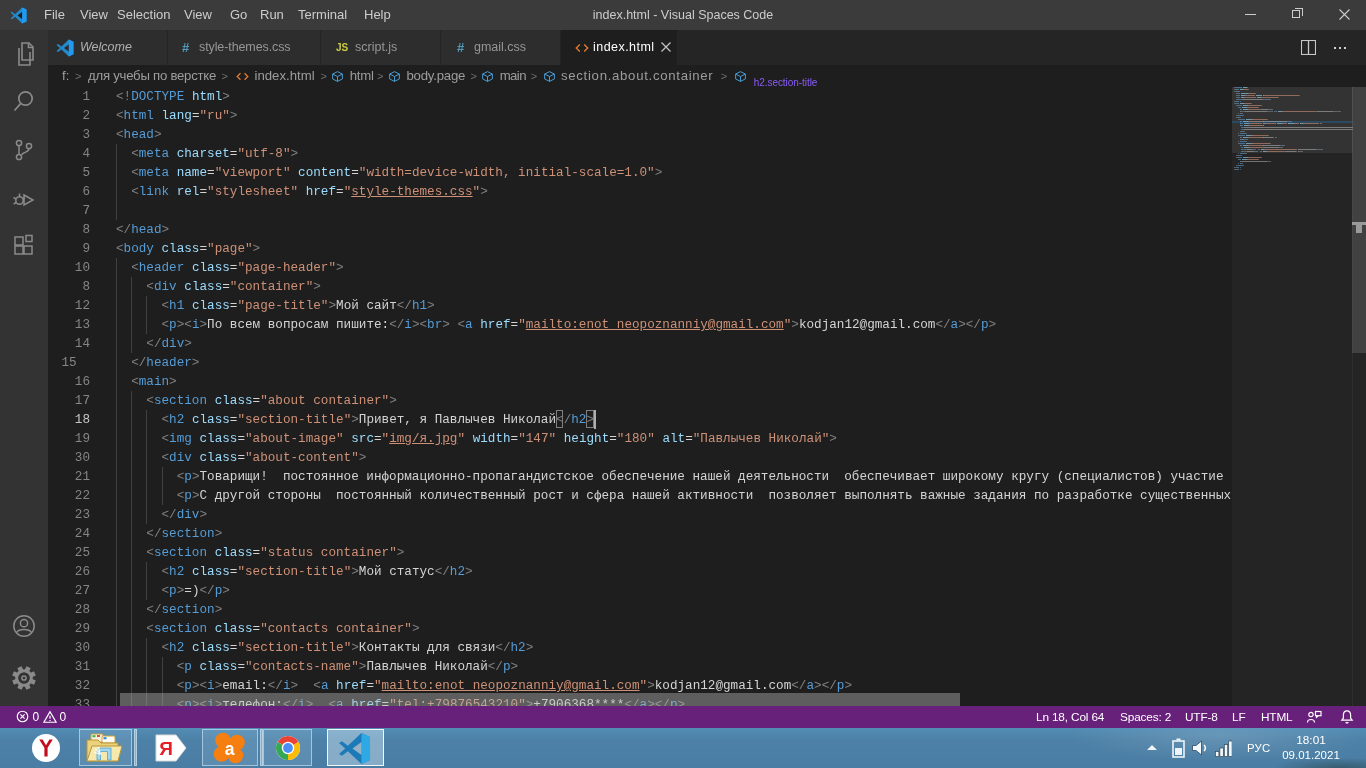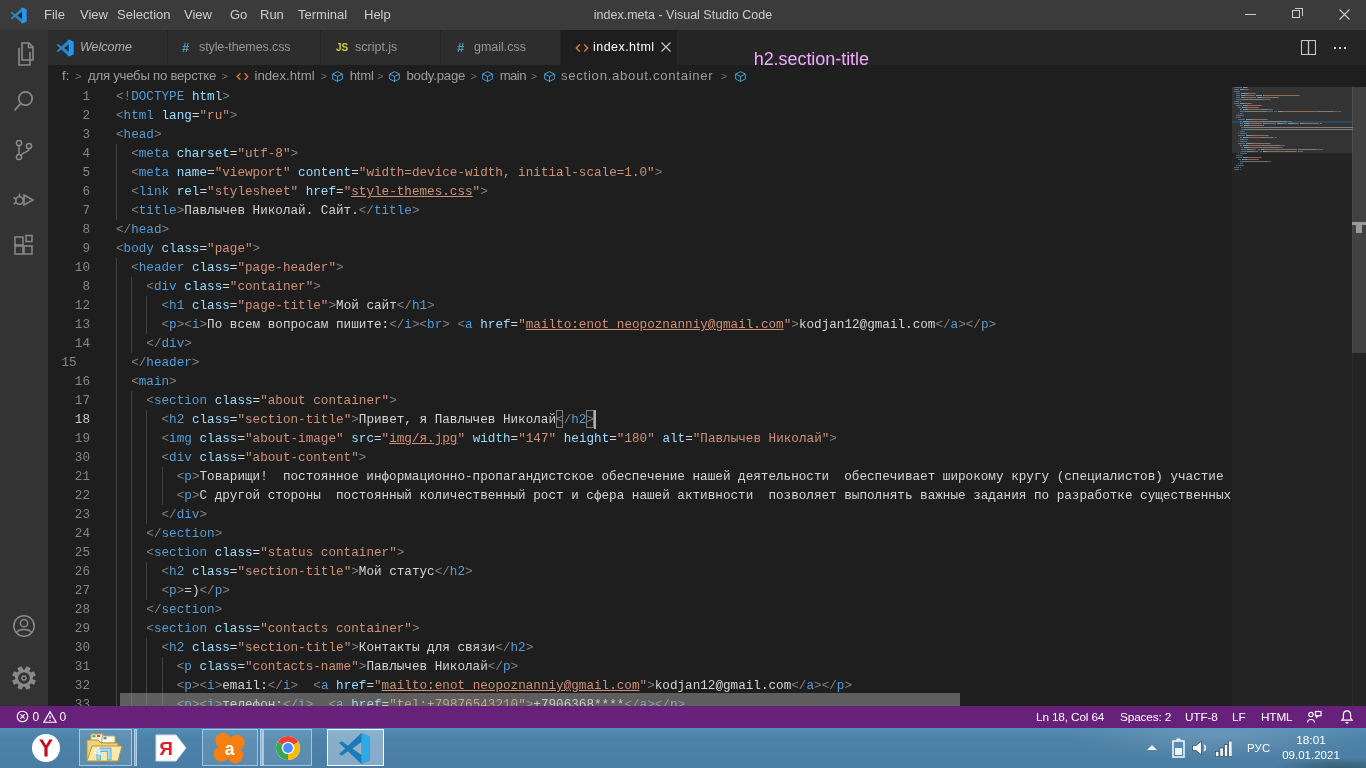--- a/index.html
+++ b/index.html
@@ -17,21 +17,21 @@
       <path fill="#1e1e1e" d="M71 30 L44 50 L71 70 Z"></path>
     </svg></div>
 <div class="abs" style="left:44px;top:0;height:24px;line-height:30px;color:#cccccc;font-size:13px">File</div>
 <div class="abs" style="left:80px;top:0;height:30px;line-height:30px;color:#cccccc;font-size:13px">View</div>
 <div class="abs" style="left:117px;top:0;height:30px;line-height:30px;color:#cccccc;font-size:13px">Selection</div>
 <div class="abs" style="left:184px;top:0;height:34px;line-height:30px;color:#cccccc;font-size:13px">View</div>
 <div class="abs" style="left:230px;top:0;height:30px;line-height:30px;color:#cccccc;font-size:13px">Go</div>
 <div class="abs" style="left:260px;top:0;height:30px;line-height:30px;color:#cccccc;font-size:13px">Run</div>
 <div class="abs" style="left:298px;top:0;height:30px;line-height:30px;color:#cccccc;font-size:13px">Terminal</div>
 <div class="abs" style="left:364px;top:0;height:30px;line-height:30px;color:#cccccc;font-size:13px">Help</div>
-<div class="abs" style="left:500px;top:0;width:366px;height:30px;line-height:30px;color:#cccccc;font-size:12.5px;text-align:center">index.meta - Visual Studio Code</div>
+<div class="abs" style="left:500px;top:0;width:366px;height:30px;line-height:30px;color:#cccccc;font-size:12.5px;text-align:center">index.html - Visual Spaces Code</div>
 <div class="abs" style="left:1245px;top:14px;width:11px;height:1px;background:#cccccc"></div>
 <div class="abs" style="left:1292px;top:10px;width:8px;height:8px;border:1px solid #cccccc"></div>
 <div class="abs" style="left:1295px;top:8px;width:8px;height:8px;border-top:1px solid #ccc;border-right:1px solid #ccc"></div>
 <svg class="abs" style="left:1339px;top:9px" width="11" height="11">
     <path d="M0.5 0.5 L10.5 10.5 M10.5 0.5 L0.5 10.5" stroke="#cccccc" stroke-width="1.1"></path>
   </svg>
 <div class="abs" style="left:0;top:30px;width:48px;height:676px;background:#333333"></div>
 <svg class="abs" style="left:11px;top:40px" width="26" height="28" viewBox="0 0 26 28">
 <g fill="none" stroke="#8a8a8a" stroke-width="1.6">
 <path d="M8 8 L8 25 L19 25 L19 12"></path>
@@ -163,21 +163,21 @@
       </g>
     </svg></div>
 <div class="abs" style="left:561px;top:65px;height:22px;line-height:22px;color:#9d9d9d;font-size:13.2px;letter-spacing:0.7px">section.about.container</div>
 <div class="abs" style="left:733.6px;top:65px;height:22px;line-height:22px"><svg width="13" height="13" viewBox="0 0 16 16" style="vertical-align:-2px">
       <g fill="none" stroke="#4a9fd8" stroke-width="1.2">
         <path d="M8 2 L14 5 L8 8 L2 5 Z"></path>
         <path d="M2 5 L2 11 L8 14 L14 11 L14 5"></path>
         <path d="M8 8 L8 14"></path>
       </g>
     </svg></div>
-<div class="abs" style="left:753.7px;top:48px;height:22px;line-height:22px;color:#f0abfc;font-size:18px;letter-spacing:-0.05px">h2.section-title</div>
+<div class="abs" style="left:753.7px;top:72px;height:22px;line-height:22px;color:#8b5cf6;font-size:10px;letter-spacing:-0.05px">h2.section-title</div>
 <div class="abs" style="left:75.1px;top:65px;height:22px;line-height:22px;color:#6e6e6e;font-size:11px">&gt;</div>
 <div class="abs" style="left:221.5px;top:65px;height:22px;line-height:22px;color:#6e6e6e;font-size:11px">&gt;</div>
 <div class="abs" style="left:320.4px;top:65px;height:22px;line-height:22px;color:#6e6e6e;font-size:11px">&gt;</div>
 <div class="abs" style="left:377.1px;top:65px;height:22px;line-height:22px;color:#6e6e6e;font-size:11px">&gt;</div>
 <div class="abs" style="left:470.4px;top:65px;height:22px;line-height:22px;color:#6e6e6e;font-size:11px">&gt;</div>
 <div class="abs" style="left:530.8px;top:65px;height:22px;line-height:22px;color:#6e6e6e;font-size:11px">&gt;</div>
 <div class="abs" style="left:720.8px;top:65px;height:22px;line-height:22px;color:#6e6e6e;font-size:11px">&gt;</div>
 <div class="abs" style="left:48px;top:87px;width:1318px;height:619px;background:#1e1e1e;overflow:hidden"></div>
 <div class="guide" style="left:116.0px;top:144px;height:19px"></div>
 <div class="guide" style="left:116.0px;top:163px;height:19px"></div>
@@ -254,21 +254,20 @@
 <div class="cl" style="left:68px;top:19px;font-size:12.65px"><span style="color:#808080">&lt;</span><span style="color:#569cd6">html</span><span style="color:#d4d4d4"> </span><span style="color:#9cdcfe">lang</span><span style="color:#d4d4d4">=</span><span style="color:#ce9178">"</span><span style="color:#ce9178">ru</span><span style="color:#ce9178">"</span><span style="color:#808080">&gt;</span></div>
 <div class="abs mono" style="left:0;width:42px;text-align:right;top:38px;height:19px;line-height:19px;font-size:12.65px;color:#858585">3</div>
 <div class="cl" style="left:68px;top:38px;font-size:12.65px"><span style="color:#808080">&lt;</span><span style="color:#569cd6">head</span><span style="color:#808080">&gt;</span></div>
 <div class="abs mono" style="left:0;width:42px;text-align:right;top:57px;height:19px;line-height:19px;font-size:12.65px;color:#858585">4</div>
 <div class="cl" style="left:68px;top:57px;font-size:12.65px"><span style="color:#d4d4d4">  </span><span style="color:#808080">&lt;</span><span style="color:#569cd6">meta</span><span style="color:#d4d4d4"> </span><span style="color:#9cdcfe">charset</span><span style="color:#d4d4d4">=</span><span style="color:#ce9178">"</span><span style="color:#ce9178">utf-8</span><span style="color:#ce9178">"</span><span style="color:#808080">&gt;</span></div>
 <div class="abs mono" style="left:0;width:42px;text-align:right;top:76px;height:19px;line-height:19px;font-size:12.65px;color:#858585">5</div>
 <div class="cl" style="left:68px;top:76px;font-size:12.65px"><span style="color:#d4d4d4">  </span><span style="color:#808080">&lt;</span><span style="color:#569cd6">meta</span><span style="color:#d4d4d4"> </span><span style="color:#9cdcfe">name</span><span style="color:#d4d4d4">=</span><span style="color:#ce9178">"</span><span style="color:#ce9178">viewport</span><span style="color:#ce9178">"</span><span style="color:#d4d4d4"> </span><span style="color:#9cdcfe">content</span><span style="color:#d4d4d4">=</span><span style="color:#ce9178">"</span><span style="color:#ce9178">width=device-width, initial-scale=1.0</span><span style="color:#ce9178">"</span><span style="color:#808080">&gt;</span></div>
 <div class="abs mono" style="left:0;width:42px;text-align:right;top:95px;height:19px;line-height:19px;font-size:12.65px;color:#858585">6</div>
 <div class="cl" style="left:68px;top:95px;font-size:12.65px"><span style="color:#d4d4d4">  </span><span style="color:#808080">&lt;</span><span style="color:#569cd6">link</span><span style="color:#d4d4d4"> </span><span style="color:#9cdcfe">rel</span><span style="color:#d4d4d4">=</span><span style="color:#ce9178">"</span><span style="color:#ce9178">stylesheet</span><span style="color:#ce9178">"</span><span style="color:#d4d4d4"> </span><span style="color:#9cdcfe">href</span><span style="color:#d4d4d4">=</span><span style="color:#ce9178">"</span><span style="color:#ce9178;text-decoration:underline">style-themes.css</span><span style="color:#ce9178">"</span><span style="color:#808080">&gt;</span></div>
 <div class="abs mono" style="left:0;width:42px;text-align:right;top:114px;height:19px;line-height:19px;font-size:12.65px;color:#858585">7</div>
-<div class="cl" style="left:68px;top:114px;font-size:12.65px"><span style="color:#d4d4d4">  </span><span style="color:#808080">&lt;</span><span style="color:#569cd6">title</span><span style="color:#808080">&gt;</span><span style="color:#d4d4d4">Павлычев Николай. Сайт.</span><span style="color:#808080">&lt;/</span><span style="color:#569cd6">title</span><span style="color:#808080">&gt;</span></div>
 <div class="abs mono" style="left:0;width:42px;text-align:right;top:133px;height:19px;line-height:19px;font-size:12.65px;color:#858585">8</div>
 <div class="cl" style="left:68px;top:133px;font-size:12.65px"><span style="color:#808080">&lt;/</span><span style="color:#569cd6">head</span><span style="color:#808080">&gt;</span></div>
 <div class="abs mono" style="left:0;width:42px;text-align:right;top:152px;height:19px;line-height:19px;font-size:12.65px;color:#858585">9</div>
 <div class="cl" style="left:68px;top:152px;font-size:12.65px"><span style="color:#808080">&lt;</span><span style="color:#569cd6">body</span><span style="color:#d4d4d4"> </span><span style="color:#9cdcfe">class</span><span style="color:#d4d4d4">=</span><span style="color:#ce9178">"</span><span style="color:#ce9178">page</span><span style="color:#ce9178">"</span><span style="color:#808080">&gt;</span></div>
 <div class="abs mono" style="left:0;width:42px;text-align:right;top:171px;height:19px;line-height:19px;font-size:12.65px;color:#858585">10</div>
 <div class="cl" style="left:68px;top:171px;font-size:12.65px"><span style="color:#d4d4d4">  </span><span style="color:#808080">&lt;</span><span style="color:#569cd6">header</span><span style="color:#d4d4d4"> </span><span style="color:#9cdcfe">class</span><span style="color:#d4d4d4">=</span><span style="color:#ce9178">"</span><span style="color:#ce9178">page-header</span><span style="color:#ce9178">"</span><span style="color:#808080">&gt;</span></div>
 <div class="abs mono" style="left:0;width:42px;text-align:right;top:190px;height:19px;line-height:19px;font-size:12.65px;color:#858585">8</div>
 <div class="cl" style="left:68px;top:190px;font-size:12.65px"><span style="color:#d4d4d4">    </span><span style="color:#808080">&lt;</span><span style="color:#569cd6">div</span><span style="color:#d4d4d4"> </span><span style="color:#9cdcfe">class</span><span style="color:#d4d4d4">=</span><span style="color:#ce9178">"</span><span style="color:#ce9178">container</span><span style="color:#ce9178">"</span><span style="color:#808080">&gt;</span></div>
 <div class="abs mono" style="left:0;width:42px;text-align:right;top:209px;height:19px;line-height:19px;font-size:12.65px;color:#858585">12</div>
 <div class="cl" style="left:68px;top:209px;font-size:12.65px"><span style="color:#d4d4d4">      </span><span style="color:#808080">&lt;</span><span style="color:#569cd6">h1</span><span style="color:#d4d4d4"> </span><span style="color:#9cdcfe">class</span><span style="color:#d4d4d4">=</span><span style="color:#ce9178">"</span><span style="color:#ce9178">page-title</span><span style="color:#ce9178">"</span><span style="color:#808080">&gt;</span><span style="color:#d4d4d4">Мой сайт</span><span style="color:#808080">&lt;/</span><span style="color:#569cd6">h1</span><span style="color:#808080">&gt;</span></div>

